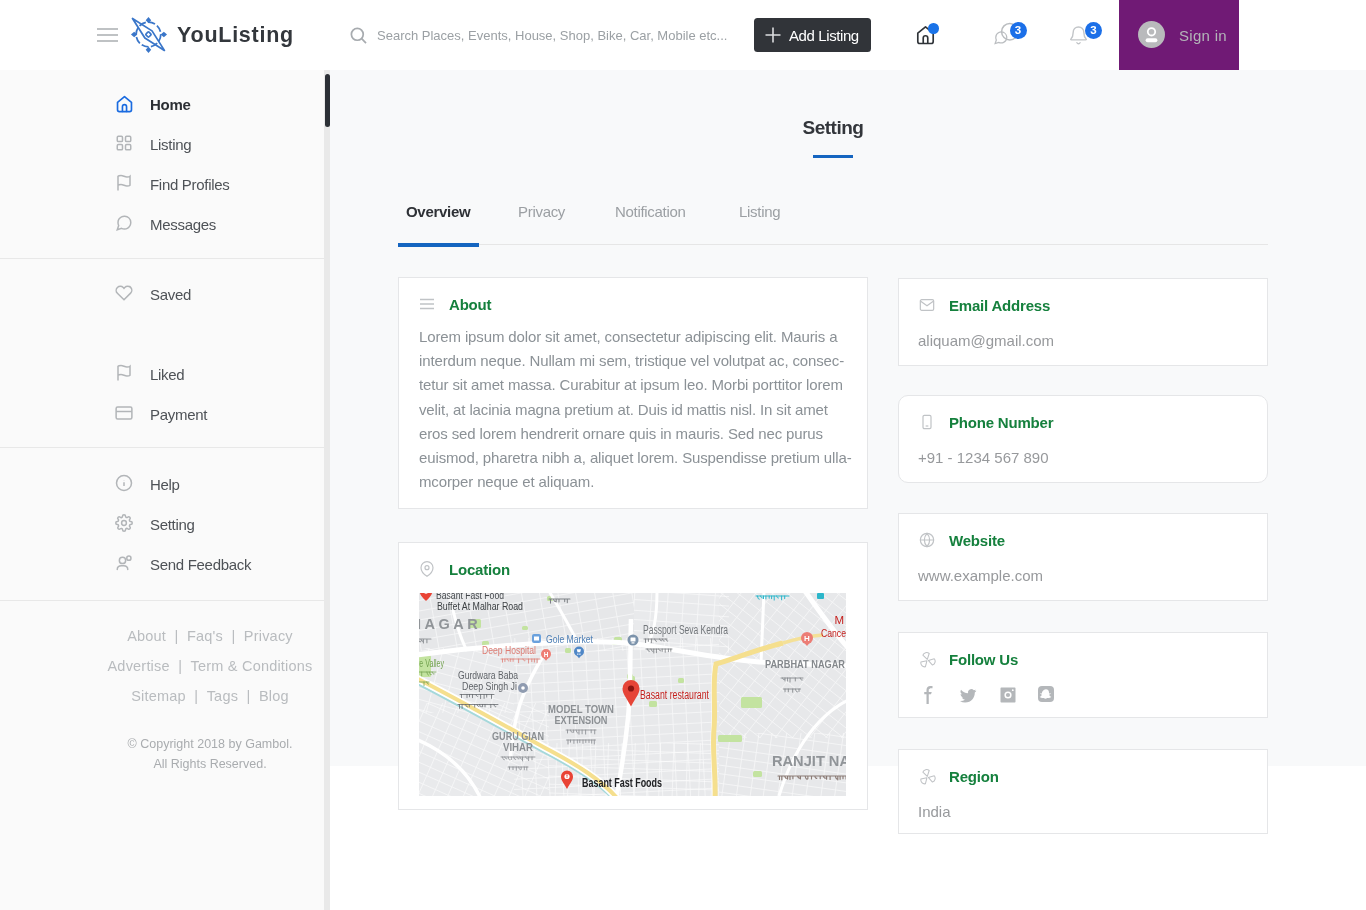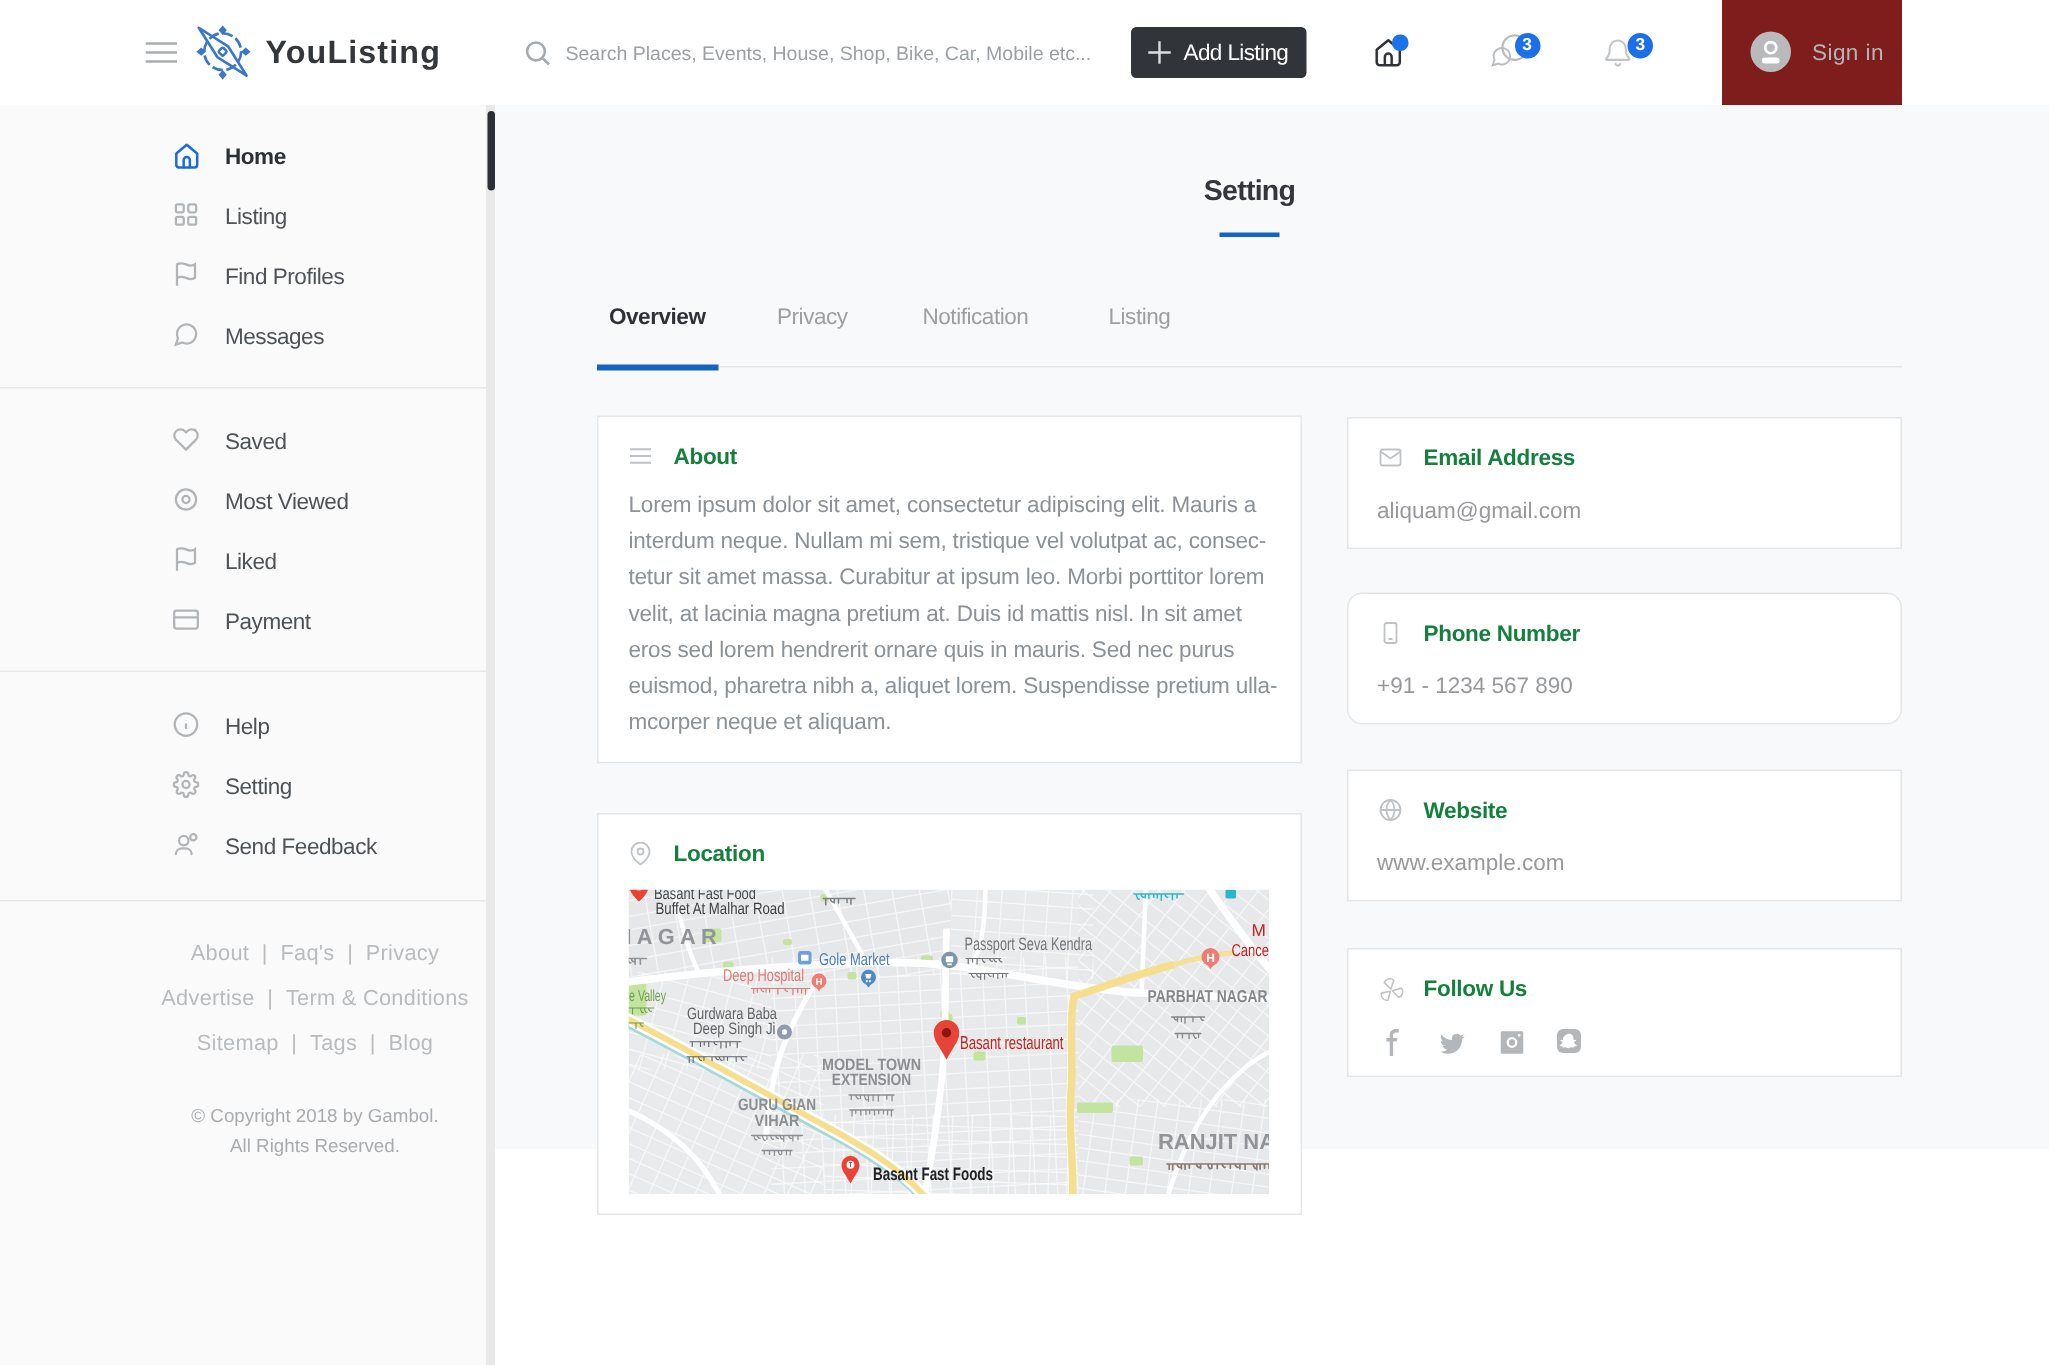--- a/index.html
+++ b/index.html
@@ -15,21 +15,21 @@
 #addbtn { position:absolute; left:754px; top:18px; width:117px; height:34px; background:#313439; border-radius:3.5px; color:#fff; }
 #addbtn .plus { position:absolute; left:11px; top:9px; }
 #addbtn .txt { position:absolute; left:35px; top:8.5px; font-size:15px; font-weight:normal; letter-spacing:-0.4px; white-space:nowrap; }
 #hicon { position:absolute; left:915px; top:24px; }
 #hdot { position:absolute; left:928px; top:23px; width:10.5px; height:10.5px; border-radius:50%; background:#1a73e8; }
 #chicon { position:absolute; left:993px; top:22px; }
 #bellicon { position:absolute; left:1068px; top:24px; }
 .badge { position:absolute; width:17px; height:17px; border-radius:50%; background:#1b6fe8; color:#fff; font-size:11.5px; font-weight:bold; text-align:center; line-height:17px; }
 #badge1 { left:1009.5px; top:22px; }
 #badge2 { left:1085px; top:22px; }
-#userpanel { position:absolute; left:1148px; top:0; width:120px; height:70px; background:#7f1d1d; }
+#userpanel { position:absolute; left:1119px; top:0; width:120px; height:70px; background:#701a75; }
 #avatar { position:absolute; left:19px; top:21px; width:27px; height:27px; border-radius:50%; background:#b9babc; }
 #signin { position:absolute; left:60px; top:27px; font-size:15px; color:#b3b5b8; letter-spacing:0.3px; }
 
 #sidebar { position:absolute; left:0; top:70px; width:325px; height:840px; background:#fafafa; }
 .sitem { position:absolute; left:0; width:325px; height:22px; }
 .sitem .ic { position:absolute; left:115px; top:0; }
 .sitem .tx { position:absolute; left:150px; top:2px; font-size:15px; color:#4e5257; letter-spacing:-0.3px; }
 .sitem.active .tx { color:#2c2f34; font-weight:bold; }
 .sep { position:absolute; left:0; width:325px; border-top:1px solid #e8e8e8; }
 #sfoot { position:absolute; left:95px; top:551px; width:230px; text-align:center; }
@@ -319,20 +319,35 @@
         <svg width="18" height="18" viewBox="0 0 24 24" fill="#b4b7ba">
             <path d="M21 2H3a1 1 0 0 0-1 1v18a1 1 0 0 0 1 1h18a1 1 0 0 0 1-1V3a1 1 0 0 0-1-1zM12 7.2a4.8 4.8 0 1 1 0 9.6 4.8 4.8 0 0 1 0-9.6zm0 2a2.8 2.8 0 1 0 0 5.6 2.8 2.8 0 0 0 0-5.6zM18.4 4.4a1.2 1.2 0 1 1 0 2.4 1.2 1.2 0 0 1 0-2.4z"></path>
           </svg>
         <svg width="16" height="16" viewBox="0 0 16 16">
             <rect width="16" height="16" rx="4" fill="#b4b7ba"></rect>
             <path d="M8 3.2c1.6 0 2.9 1.2 2.95 2.8l.05 1.2c0 .1.1.2.2.2l1-.2c.3 0 .5.2.5.4 0 .15-.1.3-.3.4l-1 .5c-.15.1-.2.25-.15.4.4 1 1.1 1.6 1.9 1.85.15.05.2.25.05.35-.4.35-1 .55-1.6.6-.15 0-.25.1-.3.25-.05.2-.1.35-.2.35-.45 0-.9-.2-1.45-.2-.35 0-.5.05-.8.25-.4.25-.8.5-1.35.5s-.95-.25-1.35-.5c-.3-.2-.45-.25-.8-.25-.55 0-1 .2-1.45.2-.1 0-.15-.15-.2-.35-.05-.15-.15-.25-.3-.25-.6-.05-1.2-.25-1.6-.6-.15-.1-.1-.3.05-.35.8-.25 1.5-.85 1.9-1.85.05-.15 0-.3-.15-.4l-1-.5c-.2-.1-.3-.25-.3-.4 0-.2.2-.4.5-.4l1 .2c.1 0 .2-.1.2-.2l.05-1.2C5.1 4.4 6.4 3.2 8 3.2z" fill="#fff"></path>
           </svg>
       </div>
     </div>
 
+    <div class="card" id="regioncard">
+      <div class="chead">
+        <svg class="hic" width="17" height="17" viewBox="0 0 24 24" fill="none" stroke="#c0c3c6" stroke-width="1.5" stroke-linejoin="round">
+            <g transform="translate(12,13)">
+              <g transform="rotate(-14)">
+                <path d="M0,-1.2 L-4.6,-8.6 A5.6,5.6 0 0 1 4.6,-8.6 Z"></path>
+                <path transform="rotate(120)" d="M0,-1.2 L-4.6,-8.6 A5.6,5.6 0 0 1 4.6,-8.6 Z"></path>
+                <path transform="rotate(240)" d="M0,-1.2 L-4.6,-8.6 A5.6,5.6 0 0 1 4.6,-8.6 Z"></path>
+              </g>
+            </g>
+          </svg>
+        <div class="htx">Region</div>
+      </div>
+      <div class="cval">India</div>
+    </div>
   </div>
 
   <div id="sidebar">
     <div class="sitem active" style="top:24px;">
       <svg class="ic" width="19" height="19" viewBox="0 0 24 24" fill="none" stroke="#1a6be0" stroke-width="2.1" stroke-linejoin="round">
           <path d="M3.2 10.5L12 3.2l8.8 7.3V20a2.3 2.3 0 0 1-2.3 2.3H5.5A2.3 2.3 0 0 1 3.2 20z"></path>
           <path d="M9.4 22v-6a2.6 2.6 0 0 1 5.2 0v6" stroke-linecap="round"></path>
         </svg>
       <div class="tx">Home</div>
     </div>
@@ -356,27 +371,20 @@
           <path d="M21 11.5a8.38 8.38 0 0 1-.9 3.8 8.5 8.5 0 0 1-7.6 4.7 8.38 8.38 0 0 1-3.8-.9L3 21l1.9-5.7a8.38 8.38 0 0 1-.9-3.8 8.5 8.5 0 0 1 4.7-7.6 8.38 8.38 0 0 1 3.8-.9h.5a8.48 8.48 0 0 1 8 8z"></path>
         </svg>
       <div class="tx">Messages</div>
     </div>
     <div class="sep" style="top:188px;"></div>
     <div class="sitem" style="top:214px;">
       <svg class="ic" width="18" height="18" viewBox="0 0 24 24" fill="none" stroke="#b2b5b8" stroke-width="2">
           <path d="M20.8 4.6a5.5 5.5 0 0 0-7.8 0L12 5.7l-1-1.1a5.5 5.5 0 0 0-7.8 7.8l1 1L12 21l7.8-7.8 1-1a5.5 5.5 0 0 0 0-7.7z"></path>
         </svg>
       <div class="tx">Saved</div>
-    </div>
-    <div class="sitem" style="top:254px;">
-      <svg class="ic" width="18" height="18" viewBox="0 0 24 24" fill="none" stroke="#b2b5b8" stroke-width="2">
-          <circle cx="12" cy="12" r="9"></circle>
-          <circle cx="12" cy="12" r="3.2"></circle>
-        </svg>
-      <div class="tx">Most Viewed</div>
     </div>
     <div class="sitem" style="top:334px;">
       <svg class="ic" width="18" height="18" viewBox="0 0 24 24" fill="none" stroke="#b2b5b8" stroke-width="2">
           <rect x="1.5" y="4" width="21" height="16" rx="2"></rect>
           <path d="M1.5 10h21"></path>
         </svg>
       <div class="tx">Payment</div>
     </div>
     <div class="sitem" style="top:294px;">
       <svg class="ic" width="18" height="18" viewBox="0 0 24 24" fill="none" stroke="#b2b5b8" stroke-width="2">

